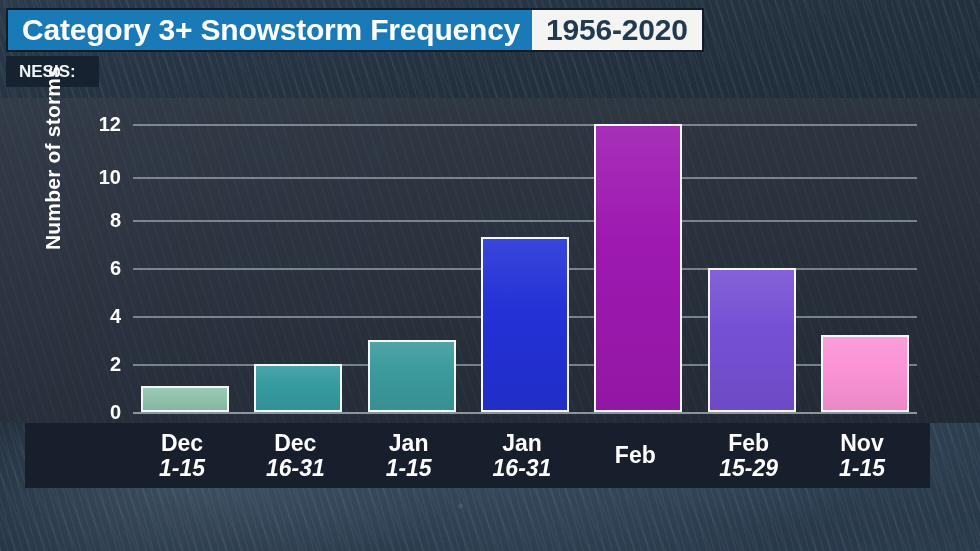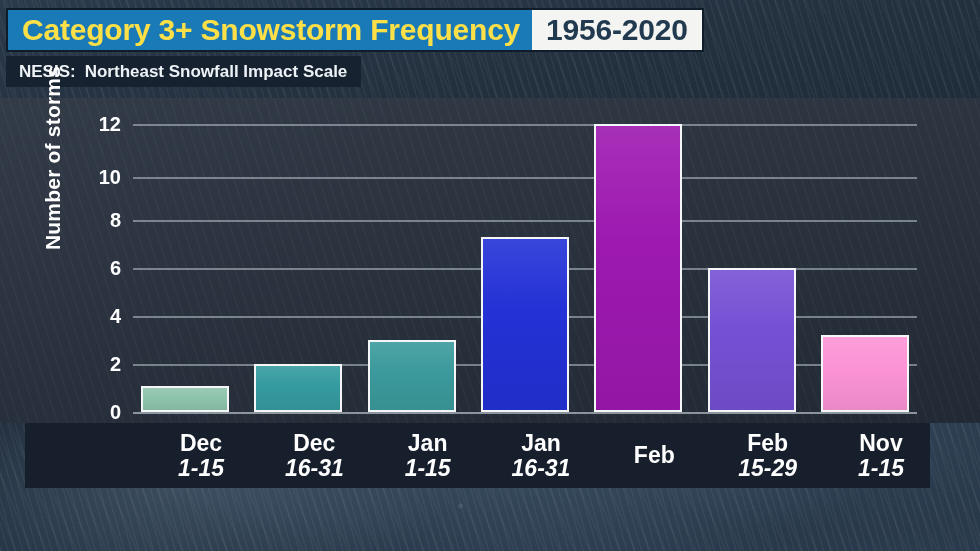--- a/index.html
+++ b/index.html
@@ -66,21 +66,21 @@
     left: 6px;
     top: 8px;
     display: flex;
     align-items: stretch;
     height: 44px;
     border: 2px solid #0f1d2b;
     box-sizing: border-box;
   }
   .title-main {
     background: #1a7ab8;
-    color: #fde047;
+    color: #ffffff;
     font-size: 30px;
     font-weight: 700;
     letter-spacing: -0.2px;
     padding: 0 12px 0 14px;
     display: flex;
     align-items: center;
     line-height: 1;
   }
   .title-years {
     background: #f4f5f3;
@@ -213,21 +213,21 @@
   .xband {
     position: absolute;
     left: 25px;
     top: 423px;
     width: 905px;
     height: 65px;
     background: #161f2b;
   }
   .xlabels {
     position: absolute;
-    left: 149px;
+    left: 130px;
     top: 423px;
     width: 784px;
     height: 65px;
     display: flex;
     justify-content: space-between;
     align-items: center;
     padding: 0 4px;
     box-sizing: border-box;
   }
   .xlab {
@@ -250,21 +250,20 @@
   <div class="bg-streaks2"></div>
   <div class="bg-snow"></div>
 
   <div class="title-row">
     <div class="title-main">Category 3+ Snowstorm Frequency</div>
     <div class="title-years">1956-2020</div>
   </div>
 
   <div class="subtitle-row">
     <span class="lead">NESIS:</span>
-    <span>Northeast Snowfall Impact Scale</span>
   </div>
 
   <div class="chart-panel"></div>
 
   <div class="ylabel">Number of storms</div>
 
   <div class="plot">
     <div id="grid-layer">
         <div class="gridline baseline" style="top: 288px;">
           <span class="ytick">0</span>

